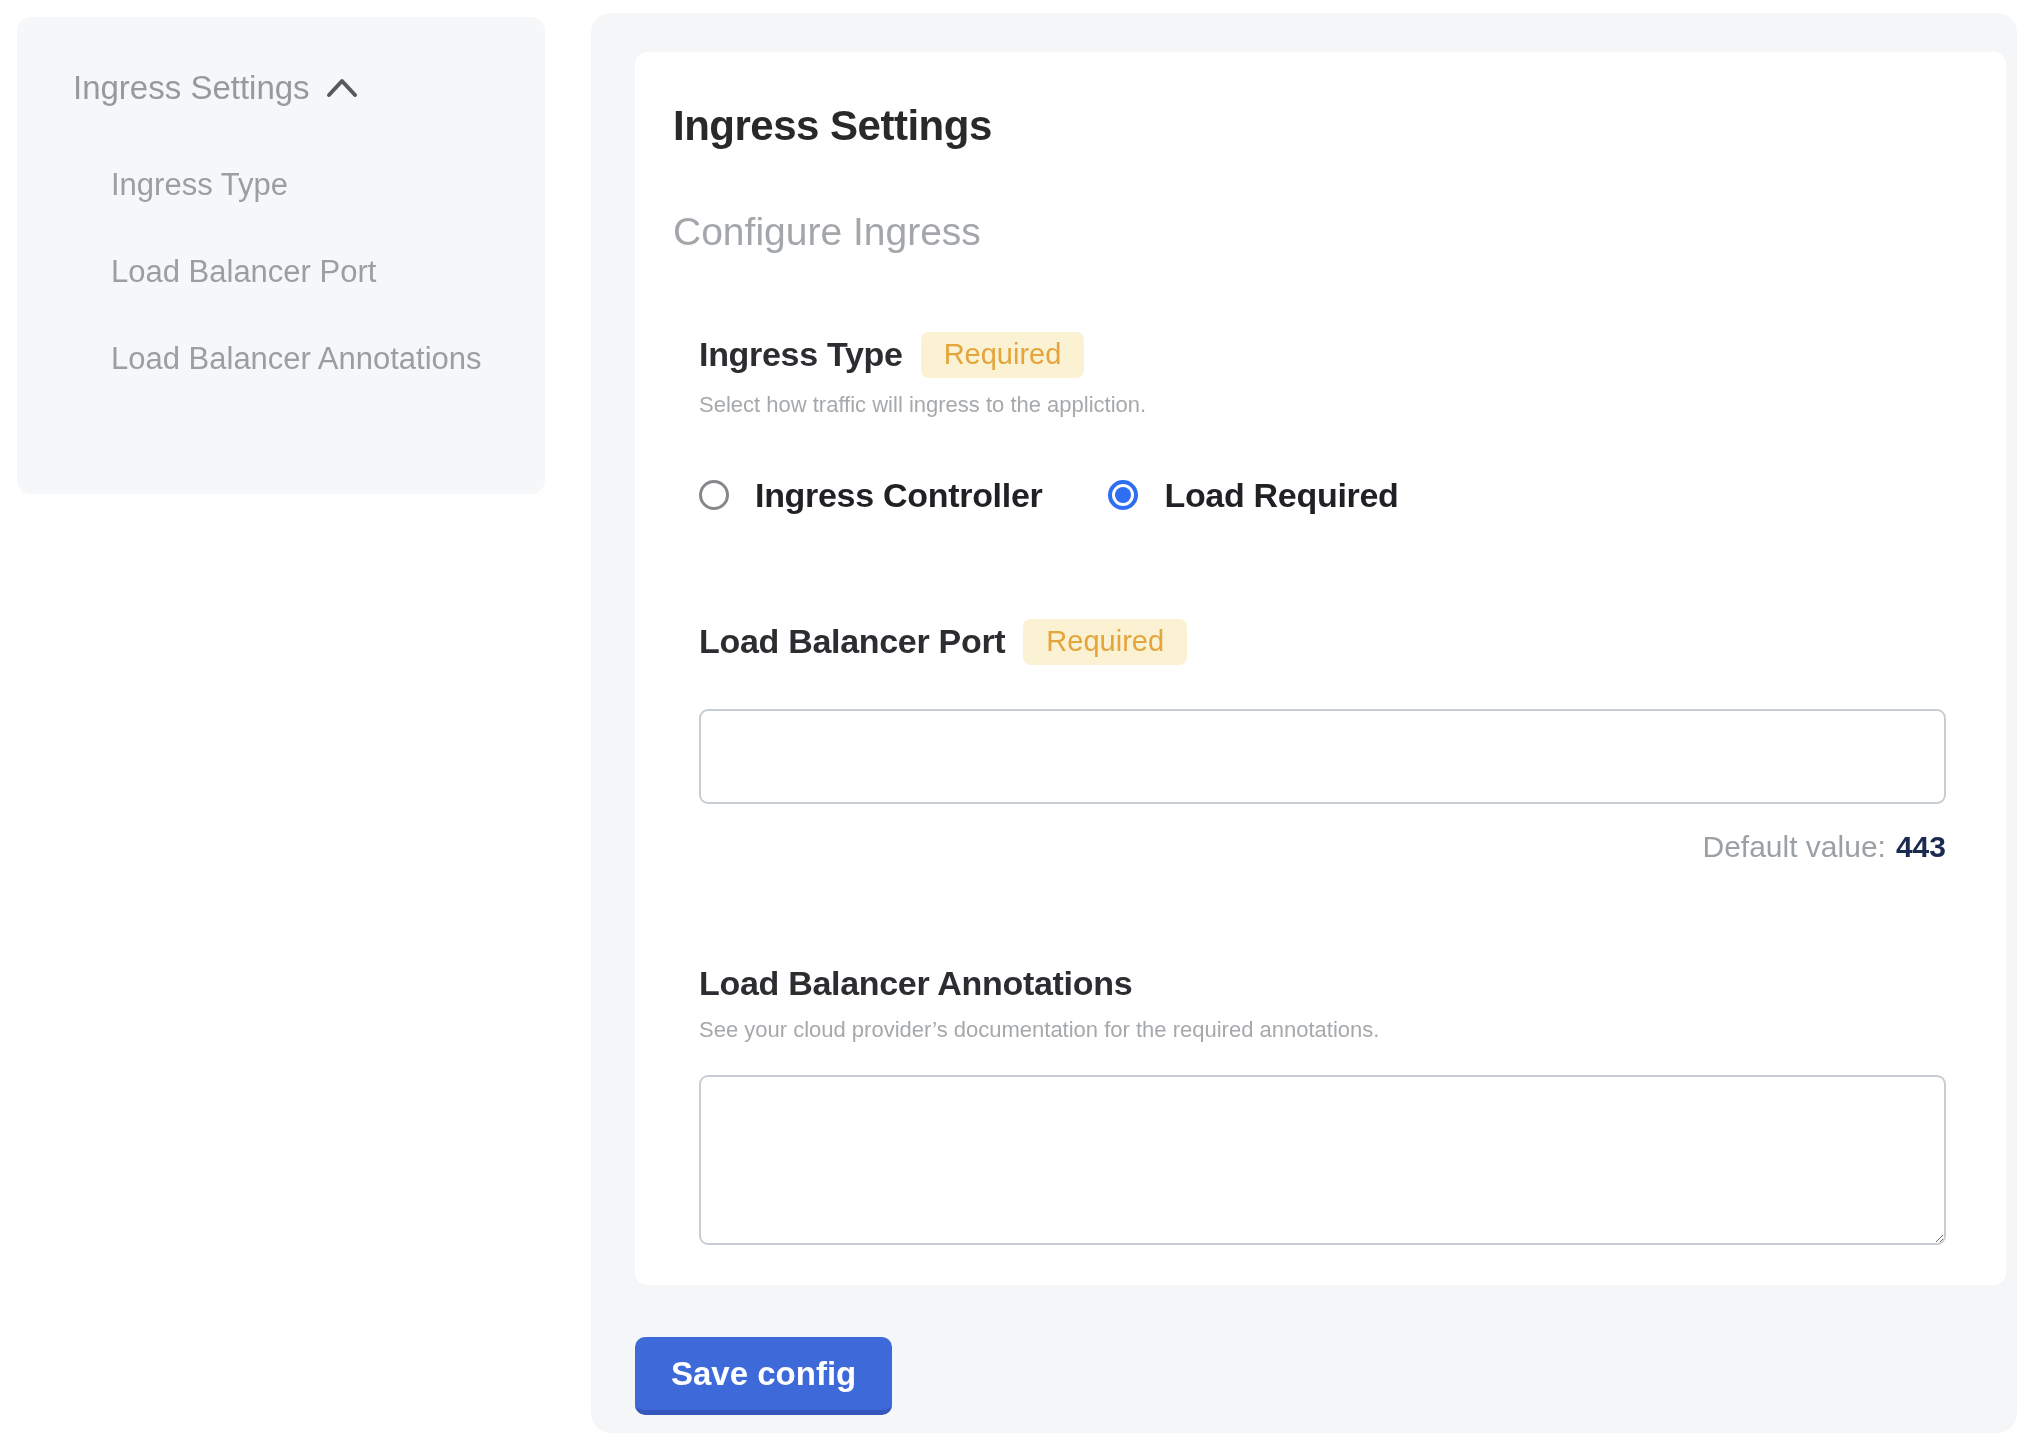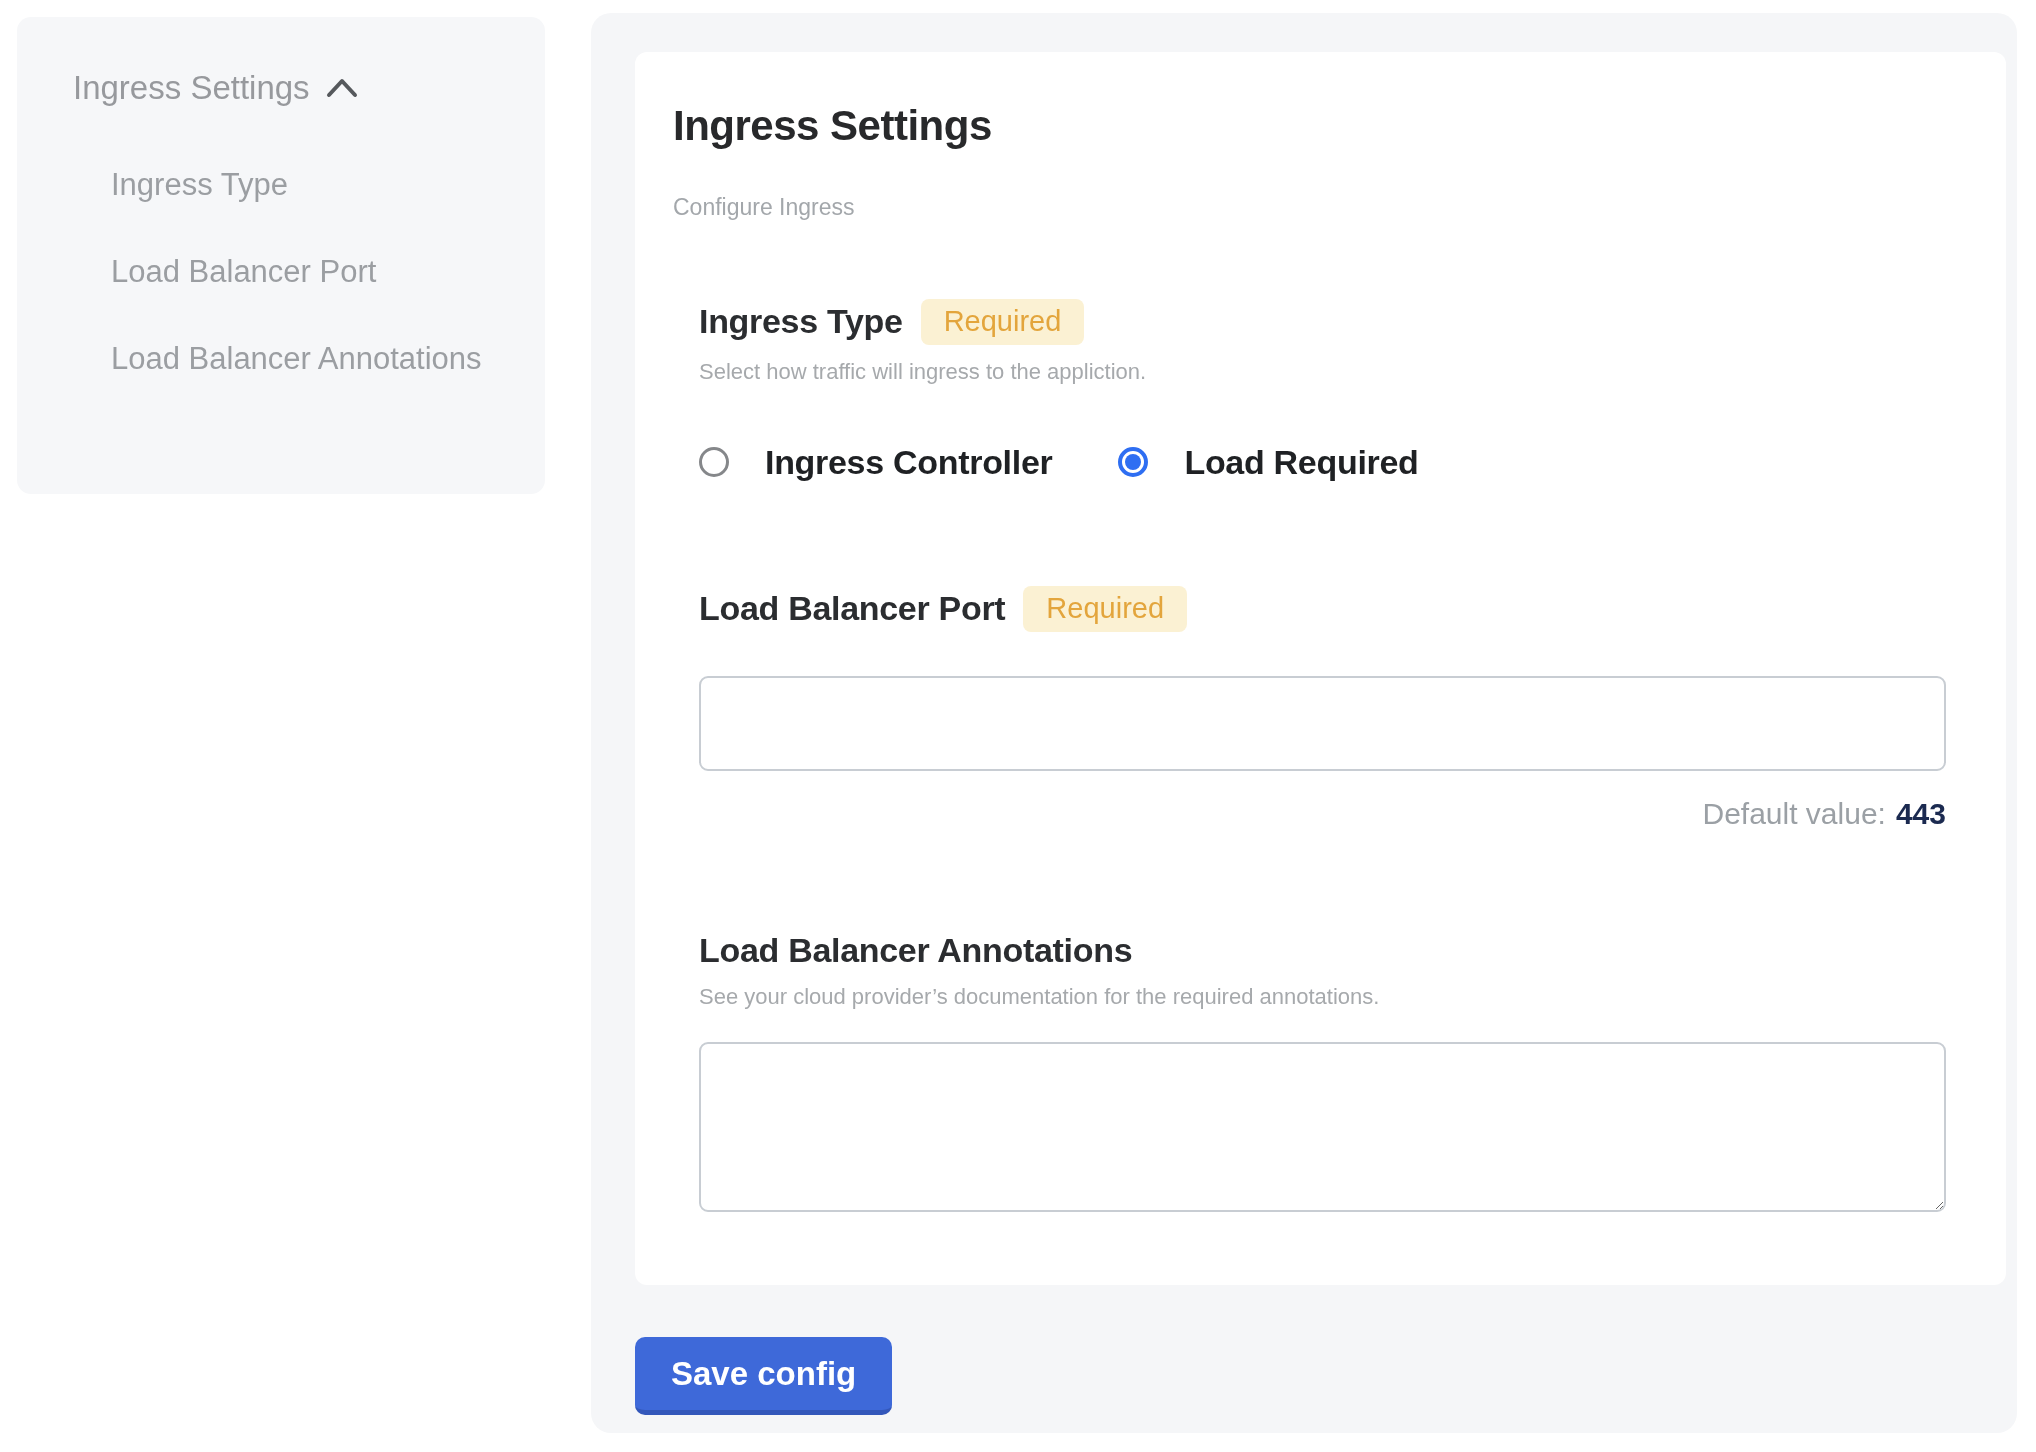--- a/index.html
+++ b/index.html
@@ -51,22 +51,22 @@
     width: 1371px; height: 1233px;
     background: #ffffff;
     border-radius: 12px;
     padding: 50px 60px 60px 38px;
   }
   .card-title {
     font-size: 42px; font-weight: 700; color: #28292b;
     letter-spacing: -0.5px;
   }
   .card-subtitle {
-    margin-top: 44px;
-    font-size: 23px; color: #a3a7ab;
+    margin-top: 60px;
+    font-size: 39px; color: #a3a7ab;
   }
 
   .sections { padding-left: 26px; }
 
   .section-heading {
     display: flex; align-items: center; gap: 18px;
   }
   .section-label {
     font-size: 34px; font-weight: 700; color: #2b2d30;
     letter-spacing: -0.3px;
@@ -84,21 +84,21 @@
     font-size: 22px; color: #a6a9ac;
   }
 
   .section-ingress-type { margin-top: 78px; }
 
   .radio-row {
     margin-top: 58px;
     display: flex; align-items: center; gap: 66px;
   }
   .radio-option {
-    display: flex; align-items: center; gap: 36px;
+    display: flex; align-items: center; gap: 26px;
     cursor: pointer;
   }
   .radio-circle {
     width: 30px; height: 30px;
     border-radius: 50%;
     border: 3px solid #85878a;
     background: #ffffff;
     flex: 0 0 auto;
   }
   .radio-circle.selected {

